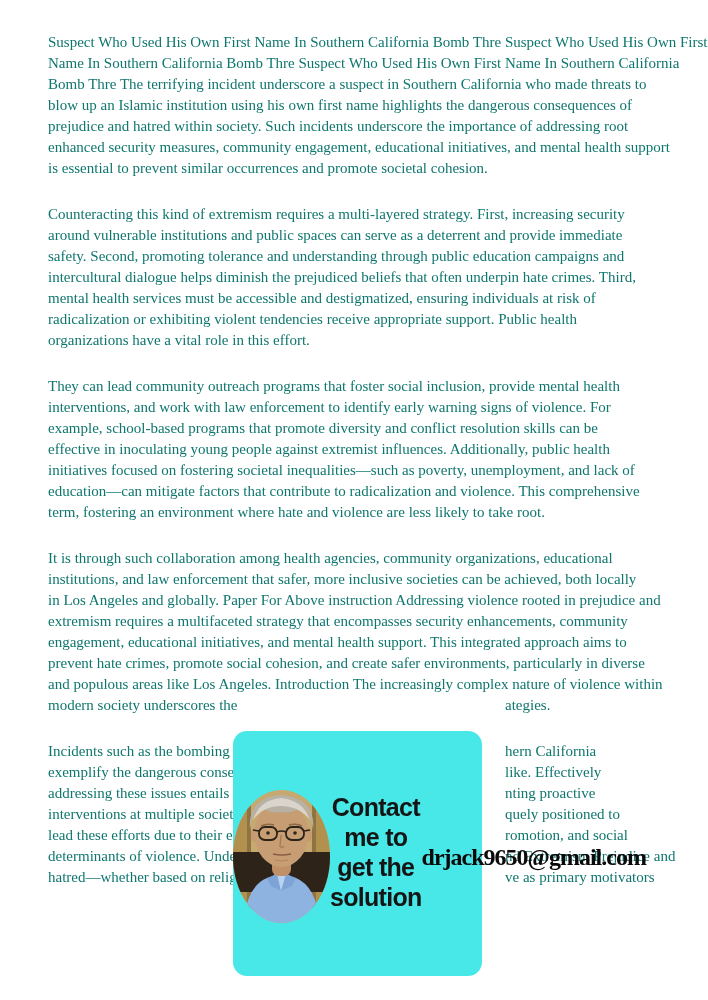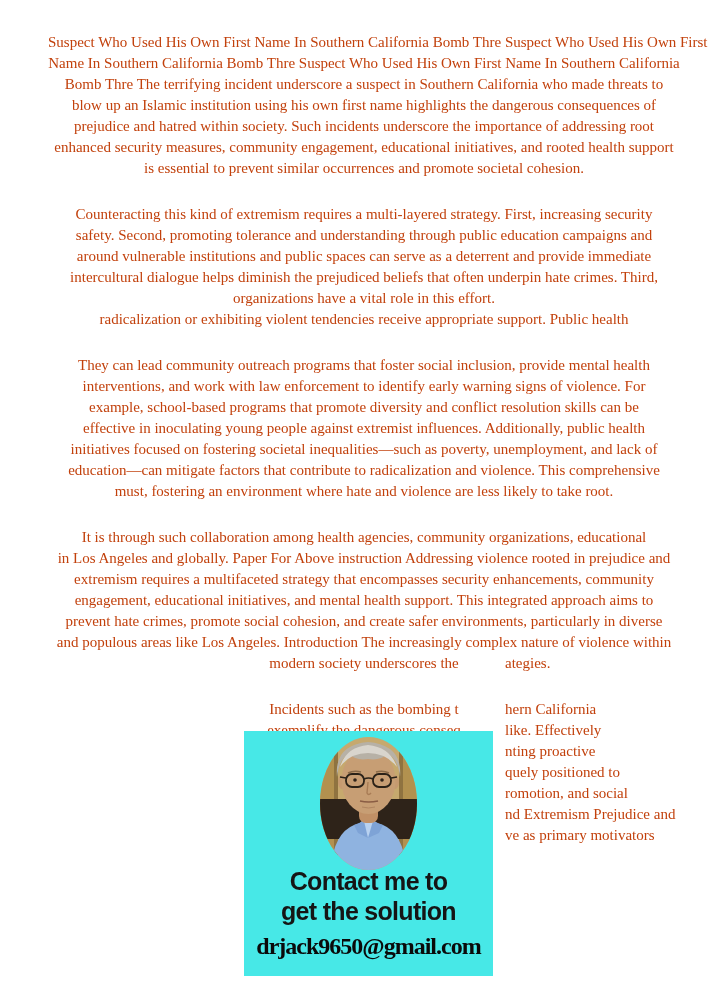--- a/index.html
+++ b/index.html
@@ -25,27 +25,28 @@
     white-space: pre;
   }
   .frag-right {
     position: absolute;
     left: 433px; top: 0;
     white-space: pre;
     margin-left: 24px;
   }
   .overlay {
     position: absolute;
-    left: 244px; top: 731px;
+    left: 233px; top: 731px;
     width: 249px; height: 245px;
     background: #47e8e7;
     display: flex;
-    flex-direction: column;
+    flex-direction: row;
     align-items: center;
     z-index: 5;
+    border-radius: 14px;
   }
   .photo {
     width: 97px; height: 133px;
     border-radius: 50%;
     overflow: hidden;
     margin-top: 6px;
     flex: 0 0 auto;
   }
   .photo svg { display: block; }
   .contact-heading {
@@ -65,49 +66,51 @@
     font-size: 24px;
     line-height: 28px;
     letter-spacing: -1px;
     color: #0a0a0a;
     text-align: right;
   }
 </style>
 </head>
 <body style="background: rgb(255, 255, 255);">
 
-<div class="doc" id="doc" style="color: #c2410c; text-align: center;">
+<div class="doc" id="doc" style="color: #0f766e;">
     <div class="para">
       <div class="line">Suspect Who Used His Own First Name In Southern California Bomb Thre Suspect Who Used His Own First</div>
       <div class="line">Name In Southern California Bomb Thre Suspect Who Used His Own First Name In Southern California</div>
       <div class="line">Bomb Thre The terrifying incident underscore a suspect in Southern California who made threats to</div>
       <div class="line">blow up an Islamic institution using his own first name highlights the dangerous consequences of</div>
       <div class="line">prejudice and hatred within society. Such incidents underscore the importance of addressing root</div>
-      <div class="line">enhanced security measures, community engagement, educational initiatives, and rooted health support</div>
+      <div class="line">enhanced security measures, community engagement, educational initiatives, and mental health support</div>
       <div class="line">is essential to prevent similar occurrences and promote societal cohesion.</div>
     </div>
     <div class="para">
       <div class="line">Counteracting this kind of extremism requires a multi-layered strategy. First, increasing security</div>
+      <div class="line">around vulnerable institutions and public spaces can serve as a deterrent and provide immediate</div>
       <div class="line">safety. Second, promoting tolerance and understanding through public education campaigns and</div>
-      <div class="line">around vulnerable institutions and public spaces can serve as a deterrent and provide immediate</div>
       <div class="line">intercultural dialogue helps diminish the prejudiced beliefs that often underpin hate crimes. Third,</div>
+      <div class="line">mental health services must be accessible and destigmatized, ensuring individuals at risk of</div>
+      <div class="line">radicalization or exhibiting violent tendencies receive appropriate support. Public health</div>
       <div class="line">organizations have a vital role in this effort.</div>
-      <div class="line">radicalization or exhibiting violent tendencies receive appropriate support. Public health</div>
     </div>
     <div class="para">
       <div class="line">They can lead community outreach programs that foster social inclusion, provide mental health</div>
       <div class="line">interventions, and work with law enforcement to identify early warning signs of violence. For</div>
       <div class="line">example, school-based programs that promote diversity and conflict resolution skills can be</div>
       <div class="line">effective in inoculating young people against extremist influences. Additionally, public health</div>
       <div class="line">initiatives focused on fostering societal inequalities—such as poverty, unemployment, and lack of</div>
       <div class="line">education—can mitigate factors that contribute to radicalization and violence. This comprehensive</div>
-      <div class="line">must, fostering an environment where hate and violence are less likely to take root.</div>
+      <div class="line">term, fostering an environment where hate and violence are less likely to take root.</div>
     </div>
     <div class="para">
       <div class="line">It is through such collaboration among health agencies, community organizations, educational</div>
+      <div class="line">institutions, and law enforcement that safer, more inclusive societies can be achieved, both locally</div>
       <div class="line">in Los Angeles and globally. Paper For Above instruction Addressing violence rooted in prejudice and</div>
       <div class="line">extremism requires a multifaceted strategy that encompasses security enhancements, community</div>
       <div class="line">engagement, educational initiatives, and mental health support. This integrated approach aims to</div>
       <div class="line">prevent hate crimes, promote social cohesion, and create safer environments, particularly in diverse</div>
       <div class="line">and populous areas like Los Angeles. Introduction The increasingly complex nature of violence within</div>
       <div class="line"><span class="frag-left">modern society underscores the</span><span class="frag-right">ategies.</span></div>
     </div>
     <div class="para">
       <div class="line"><span class="frag-left">Incidents such as the bombing t</span><span class="frag-right">hern California</span></div>
       <div class="line"><span class="frag-left">exemplify the dangerous conseq</span><span class="frag-right">like. Effectively</span></div>

